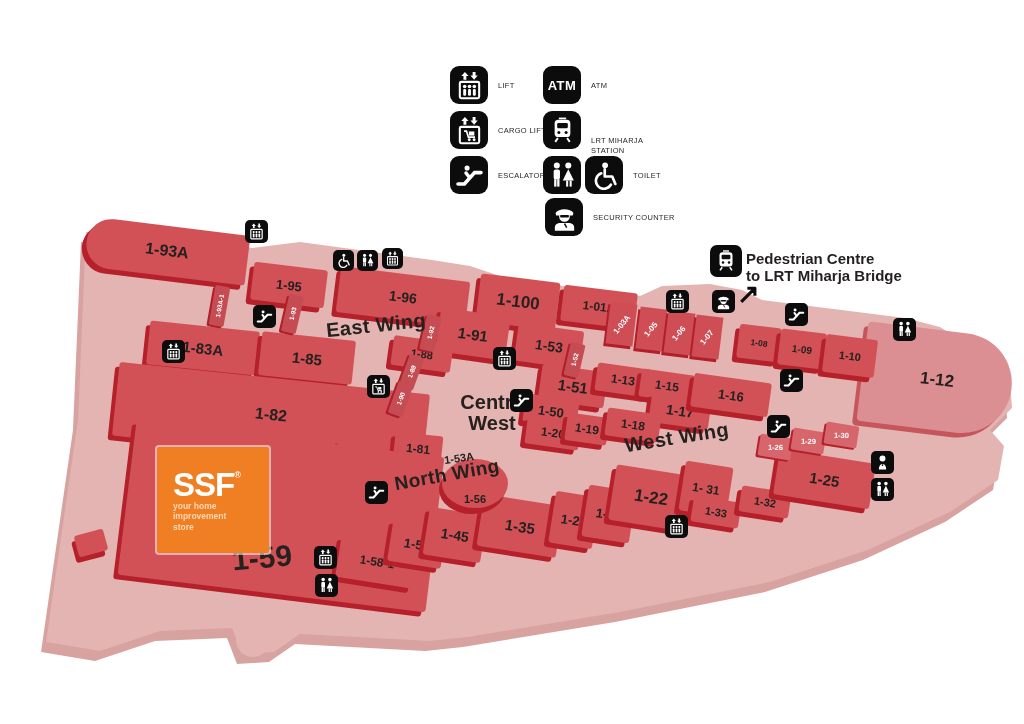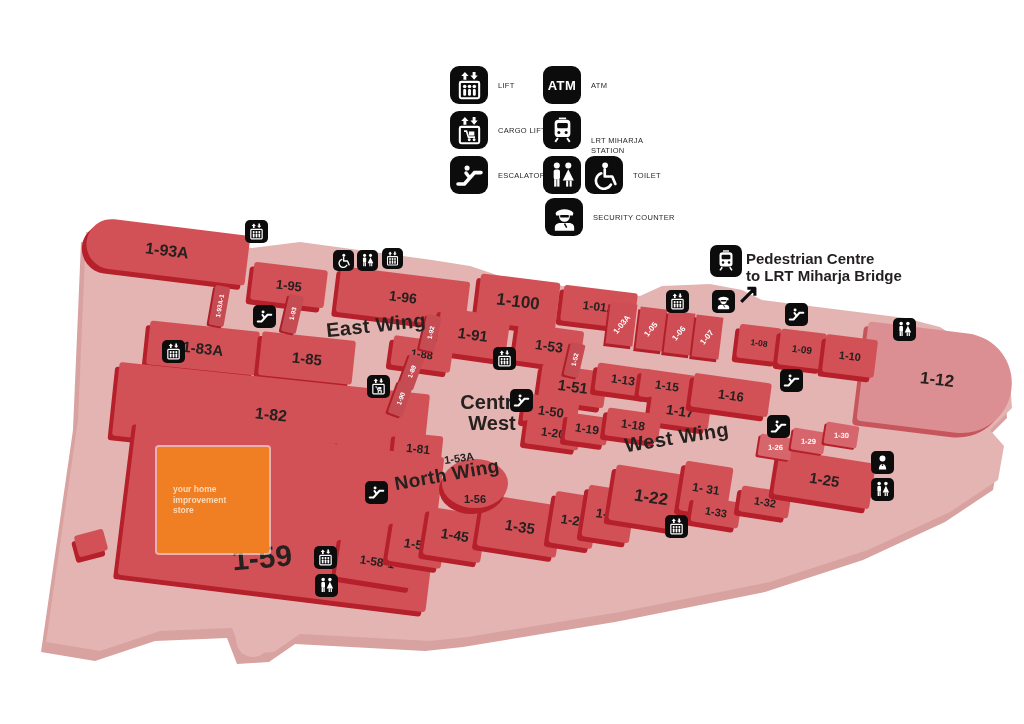--- a/index.html
+++ b/index.html
@@ -227,20 +227,21 @@
 <div class="map-label wing" style="left:624px;top:426px;font-size:20px;transform:rotate(-9deg)">West Wing</div>
 <div class="map-label wing" style="left:394px;top:464px;font-size:19px;transform:rotate(-10deg)">North Wing</div>
 <div class="map-label centre" style="left:447px;top:392px;font-size:20px;width:90px">
   <div>Centre</div>
   <div>West</div>
 </div>
 <div class="map-label" style="left:444px;top:452px;font-size:11px;transform:rotate(-8deg)">1-53A</div>
 <div class="map-label" style="left:232px;top:541px;font-size:30px;transform:rotate(-5deg)">1-59</div>
 
 <div class="ssf-logo">
+  <div class="ssf-name"><span>SSF</span><sup>®</sup></div>
   <div class="ssf-tag">your home improvement store</div>
 </div>
 
 <span class="mi" style="left:245px;top:220px">
     <svg>
       <use href="#sym-lift"></use>
     </svg>
   </span>
 <span class="mi" style="left:253px;top:305px">
     <svg>

